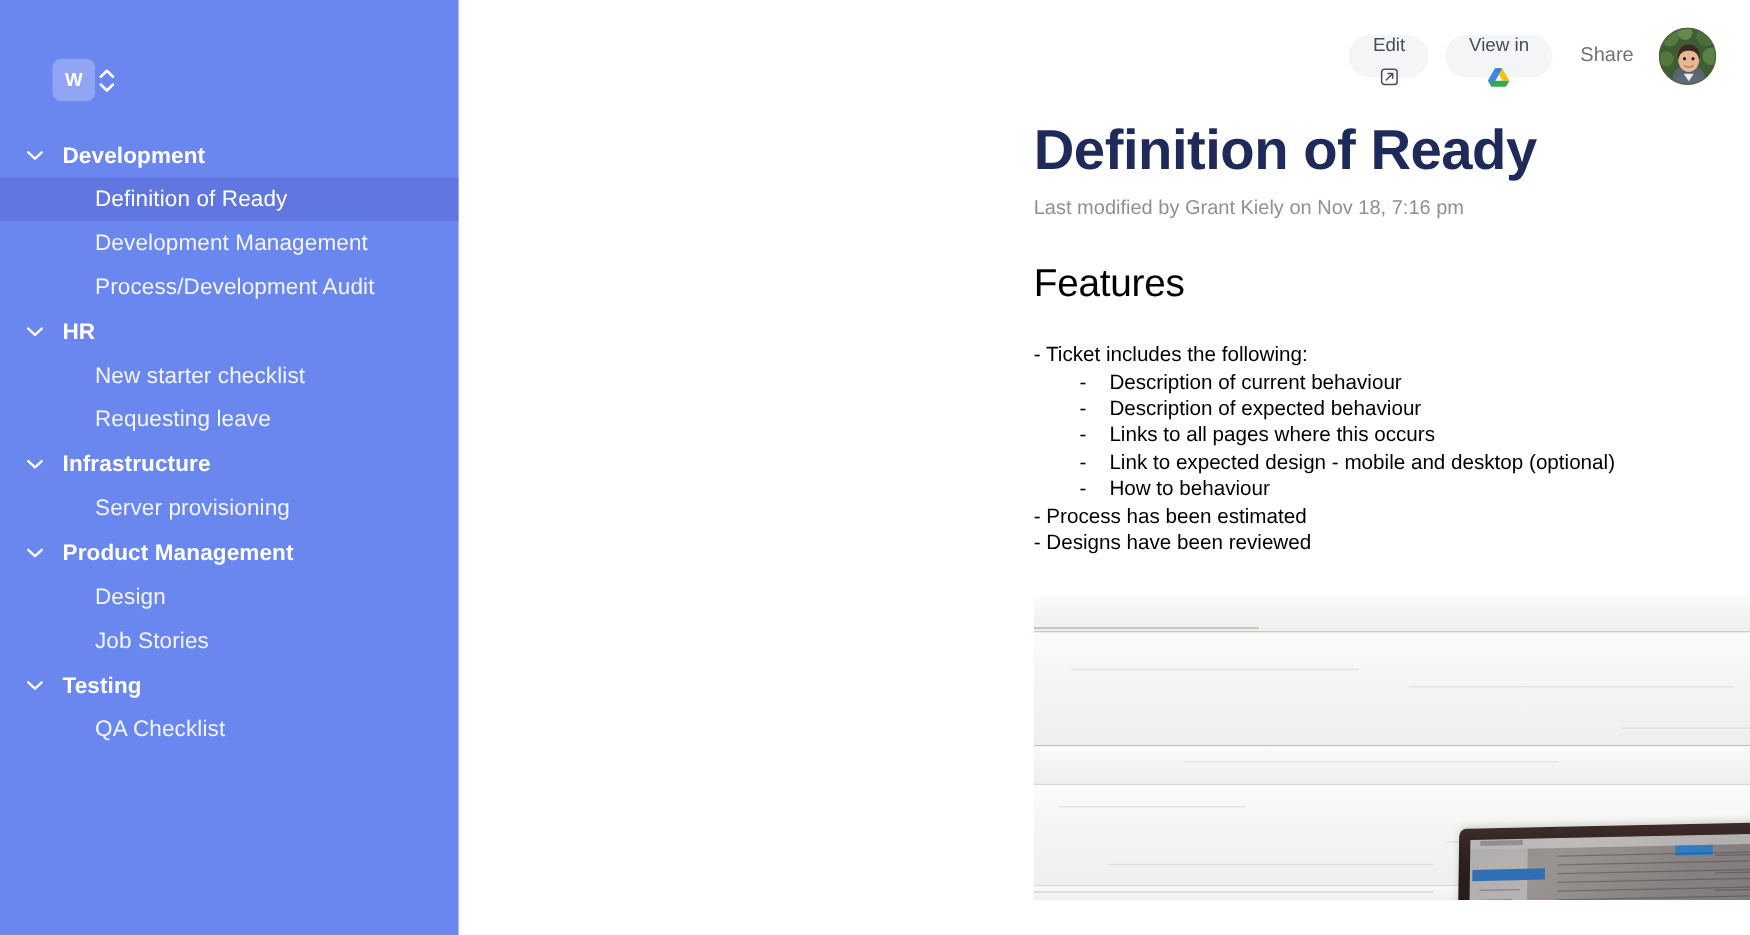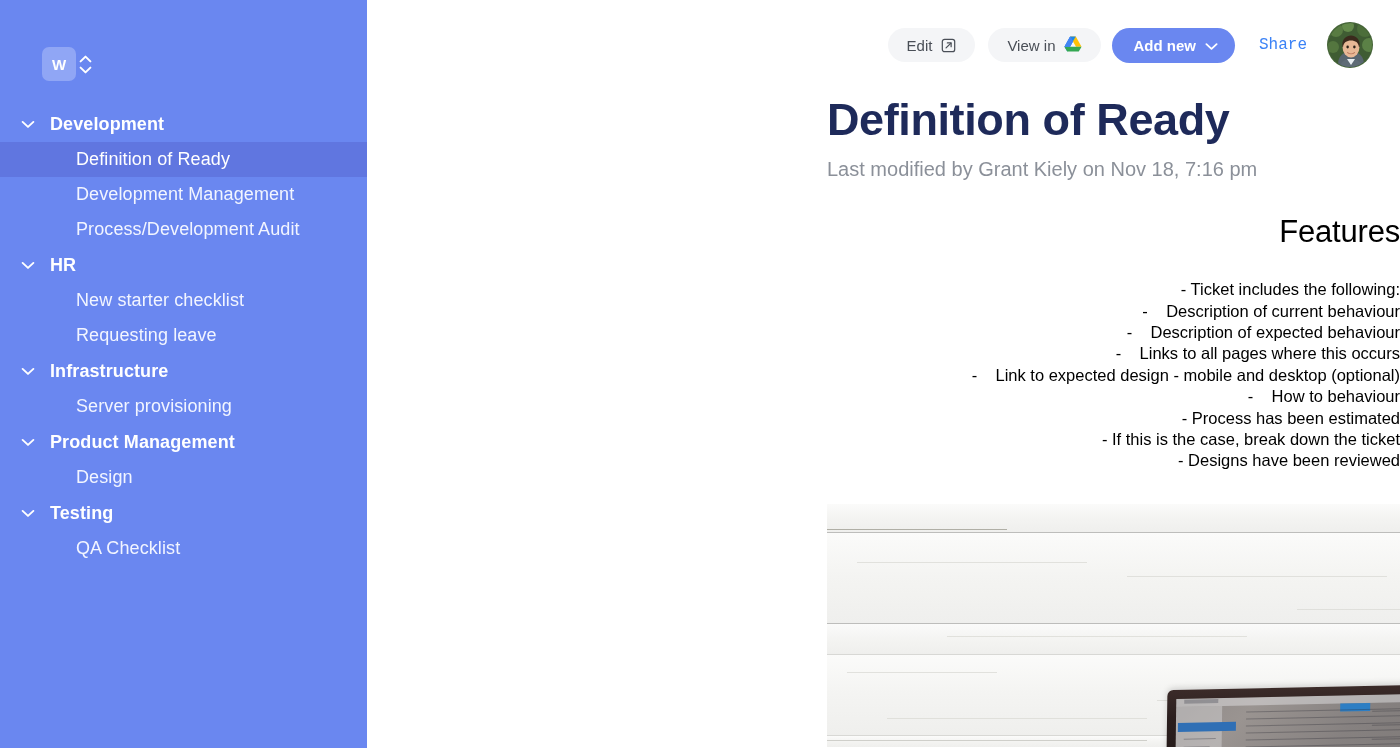--- a/index.html
+++ b/index.html
@@ -106,41 +106,41 @@
   .btn {
     display: inline-flex; align-items: center; gap: 9px;
     height: 34px;
     border-radius: 20px;
     padding: 0 19px;
     font-size: 15px;
     cursor: pointer;
     white-space: nowrap;
     border: none;
     font-family: "Liberation Sans", sans-serif;
+    flex-direction: column;
   }
   .btn-ghost {
     background: #f4f5f7;
     color: #4a4f57;
   }
   .btn-primary {
     background: #6a87f0;
     color: #ffffff;
     font-weight: 600;
     height: 35px;
     padding: 0 17px 0 21px;
   }
   .btn-edit { margin-right: 13px; }
   .btn-viewin { margin-right: 11px; }
   .share-link {
-    color: #3b82f6;
+    color: #737373;
     font-size: 16px;
-    margin-left: 24px;
+    margin-left: 11px;
     margin-right: 20px;
     cursor: pointer;
-    font-family: Liberation Mono, monospace;
   }
   .avatar {
     width: 46px; height: 46px;
     border-radius: 50%;
     overflow: hidden;
     flex: 0 0 46px;
     background: #4a6b3c;
     position: relative;
     cursor: pointer;
     border: 1px solid rgba(0,0,0,.06);
@@ -150,24 +150,24 @@
   .doc { padding: 22px 0 0 460px; }
   .doc-title {
     font-size: 45px;
     line-height: 1.08;
     font-weight: 700;
     color: #1e2a5a;
     letter-spacing: -0.4px;
   }
   .doc-meta {
     margin-top: 13px;
-    font-size: 20px;
+    font-size: 16px;
     color: #8b9099;
   }
-  .doc-body { margin-top: 33px; text-align: right; }
+  .doc-body { margin-top: 33px; }
   .gdoc-h {
     font-family: "Liberation Sans", sans-serif;
     font-size: 31px;
     font-weight: 400;
     color: #000000;
     line-height: 1.18;
     letter-spacing: -0.2px;
   }
   .gdoc-p {
     font-family: "Liberation Sans", sans-serif;
@@ -317,20 +317,23 @@
           <span class="sb-chev">
             <svg width="14" height="9" viewBox="0 0 14 9" aria-hidden="true">
               <path d="M1.6 1.9l5.4 5 5.4-5" fill="none" stroke="#ffffff" stroke-width="1.9" stroke-linecap="round" stroke-linejoin="round"></path>
             </svg>
           </span>
           <span class="sb-group-label">Product Management</span>
         </div>
         <div class="sb-page">
           <span class="sb-page-label">Design</span>
         </div>
+        <div class="sb-page">
+          <span class="sb-page-label">Job Stories</span>
+        </div>
         <div class="sb-group-head">
           <span class="sb-chev">
             <svg width="14" height="9" viewBox="0 0 14 9" aria-hidden="true">
               <path d="M1.6 1.9l5.4 5 5.4-5" fill="none" stroke="#ffffff" stroke-width="1.9" stroke-linecap="round" stroke-linejoin="round"></path>
             </svg>
           </span>
           <span class="sb-group-label">Testing</span>
         </div>
         <div class="sb-page">
           <span class="sb-page-label">QA Checklist</span>
@@ -359,28 +362,20 @@
           <svg width="18" height="16" viewBox="0 0 20 18" aria-hidden="true">
             <path d="M6.9 0.6h6.2L19.6 12h-6.2z" fill="#ffc107"></path>
             <path d="M6.9 0.6L0.4 12l3.1 5.3L13.1 0.6z" fill="#1e88e5" transform="translate(0,0)"></path>
             <path d="M6.9 0.6L0.4 12h6.3L10 6z" fill="#4285f4"></path>
             <path d="M0.4 12h19.2l-3.1 5.4H3.5z" fill="#34a853"></path>
             <path d="M6.75 0.6L3.6 6.1 0.4 12h6.35L10 6z" fill="#4285f4"></path>
           </svg>
         </span>
       </button>
 
-      <button class="btn btn-primary">
-        <span>Add new</span>
-        <span>
-          <svg width="13" height="9" viewBox="0 0 14 9" aria-hidden="true">
-            <path d="M1.5 2l5.5 5 5.5-5" fill="none" stroke="#ffffff" stroke-width="2" stroke-linecap="round" stroke-linejoin="round"></path>
-          </svg>
-        </span>
-      </button>
 
       <span class="share-link">Share</span>
 
       <div class="avatar">
         <svg width="46" height="46" viewBox="0 0 46 46" aria-hidden="true">
           <defs>
             <clipPath id="av">
                 <circle cx="23" cy="23" r="23"></circle>
               </clipPath>
           </defs>
@@ -411,21 +406,20 @@
       <div class="doc-body">
         <div class="gdoc-h">Features</div>
         <div class="gdoc-list" id="doc-lines">
             <div class="gdoc-p">- Ticket includes the following:</div>
             <div class="gdoc-p">        -    Description of current behaviour</div>
             <div class="gdoc-p">        -    Description of expected behaviour</div>
             <div class="gdoc-p">        -    Links to all pages where this occurs</div>
             <div class="gdoc-p">        -    Link to expected design - mobile and desktop (optional)</div>
             <div class="gdoc-p">        -    How to behaviour</div>
             <div class="gdoc-p">- Process has been estimated</div>
-            <div class="gdoc-p">          - If this is the case, break down the ticket</div>
             <div class="gdoc-p">- Designs have been reviewed</div>
           </div>
       </div>
 
       <div class="doc-photo">
 
         <div class="plank" style="top:0;height:28px;"></div>
         <div class="plank-line" style="top:28px;"></div>
         <div class="plank" style="top:29px;height:90px;"></div>
         <div class="plank-line" style="top:119px;"></div>

